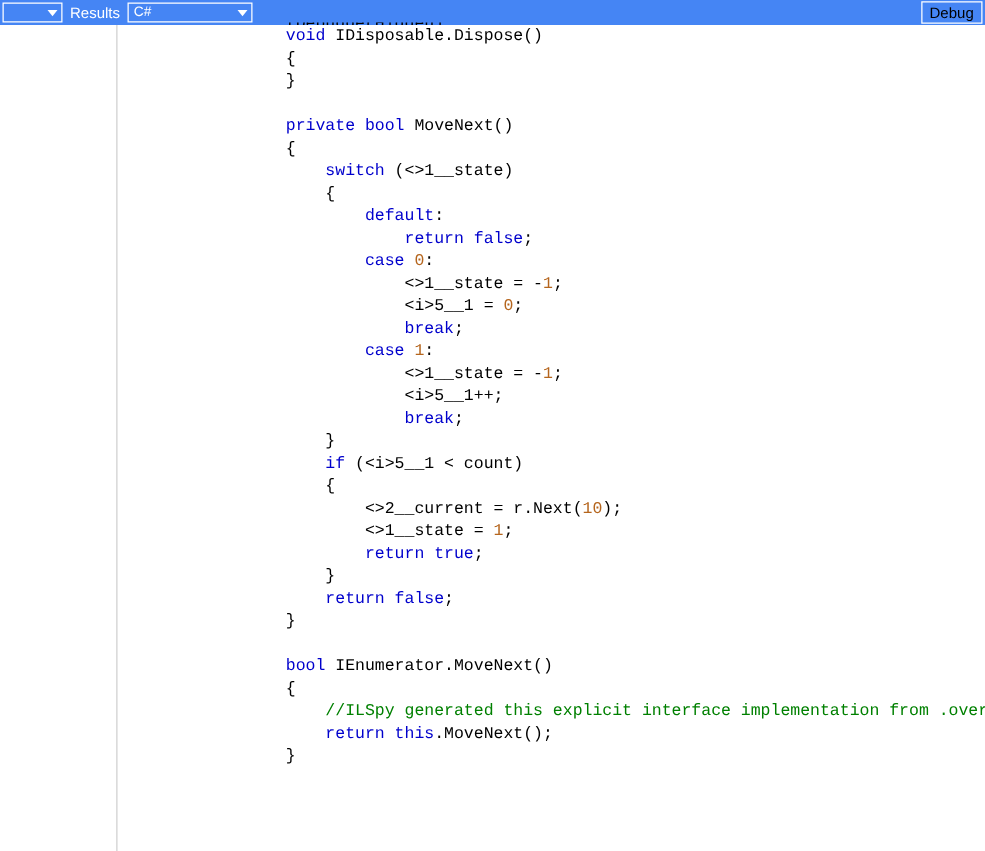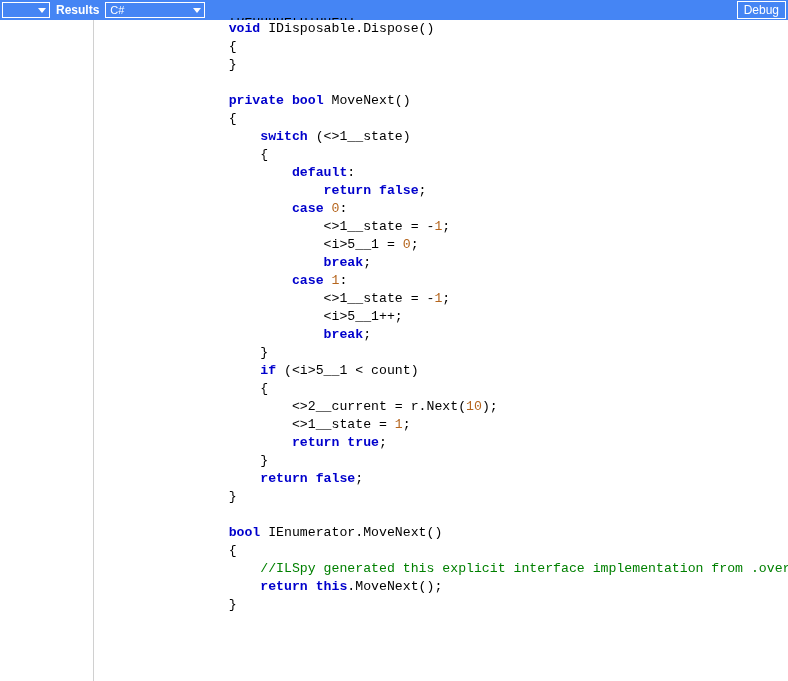--- a/index.html
+++ b/index.html
@@ -28,25 +28,25 @@
     cursor: pointer;
   }
   .dropdown.narrow { width: 48px; justify-content: flex-end; background:#4585f4; color:#fff; border:1px solid #fff;}
   .dropdown.wide { width: 100px; justify-content: space-between; background:#4585f4; color:#fff; border:1px solid #fff;}
   .dropdown .arrow {
     width: 0; height: 0;
     border-left: 4px solid transparent;
     border-right: 4px solid transparent;
     border-top: 5px solid #fff;
   }
-  .toolbar .label { color:#fff; font-weight: bold; text-align: center; }
+  .toolbar .label { color:#fff; font-weight: normal; text-align: center; }
   .spacer { flex: 1; }
   .debug-btn {
     border: 1px solid #fff;
-    color: #ffffff;
+    color: #000000;
     padding: 0 6px;
     height: 18px;
     display: flex;
     align-items: center;
     font-size: 12px;
     cursor: pointer;
   }
   .main {
     display: flex;
     height: calc(681px - 20px);
@@ -62,21 +62,21 @@
     flex: 1;
     padding: 0 0 0 8px;
     font-size: 13.2px;
     line-height: 18px;
     white-space: pre;
     color: #000;
     overflow: hidden;
     position: relative;
     top: -2px;
   }
-  .kw { color: #0000cc; font-weight: bold; }
+  .kw { color: #0000cc; }
   .num { color: #b5651d; }
   .cm { color: #008000; }
   .pre { display:block; }
 </style>
 </head>
 <body>
 
 <div class="toolbar">
   <div class="dropdown narrow">
     <span></span>

